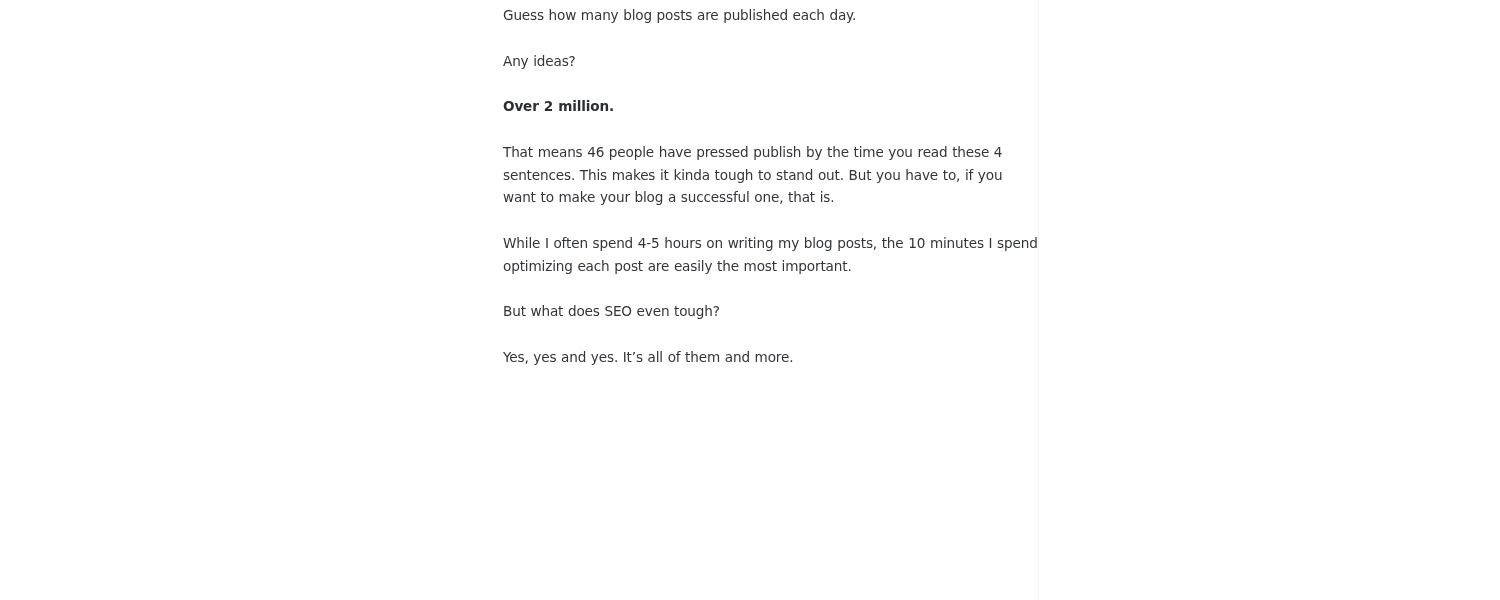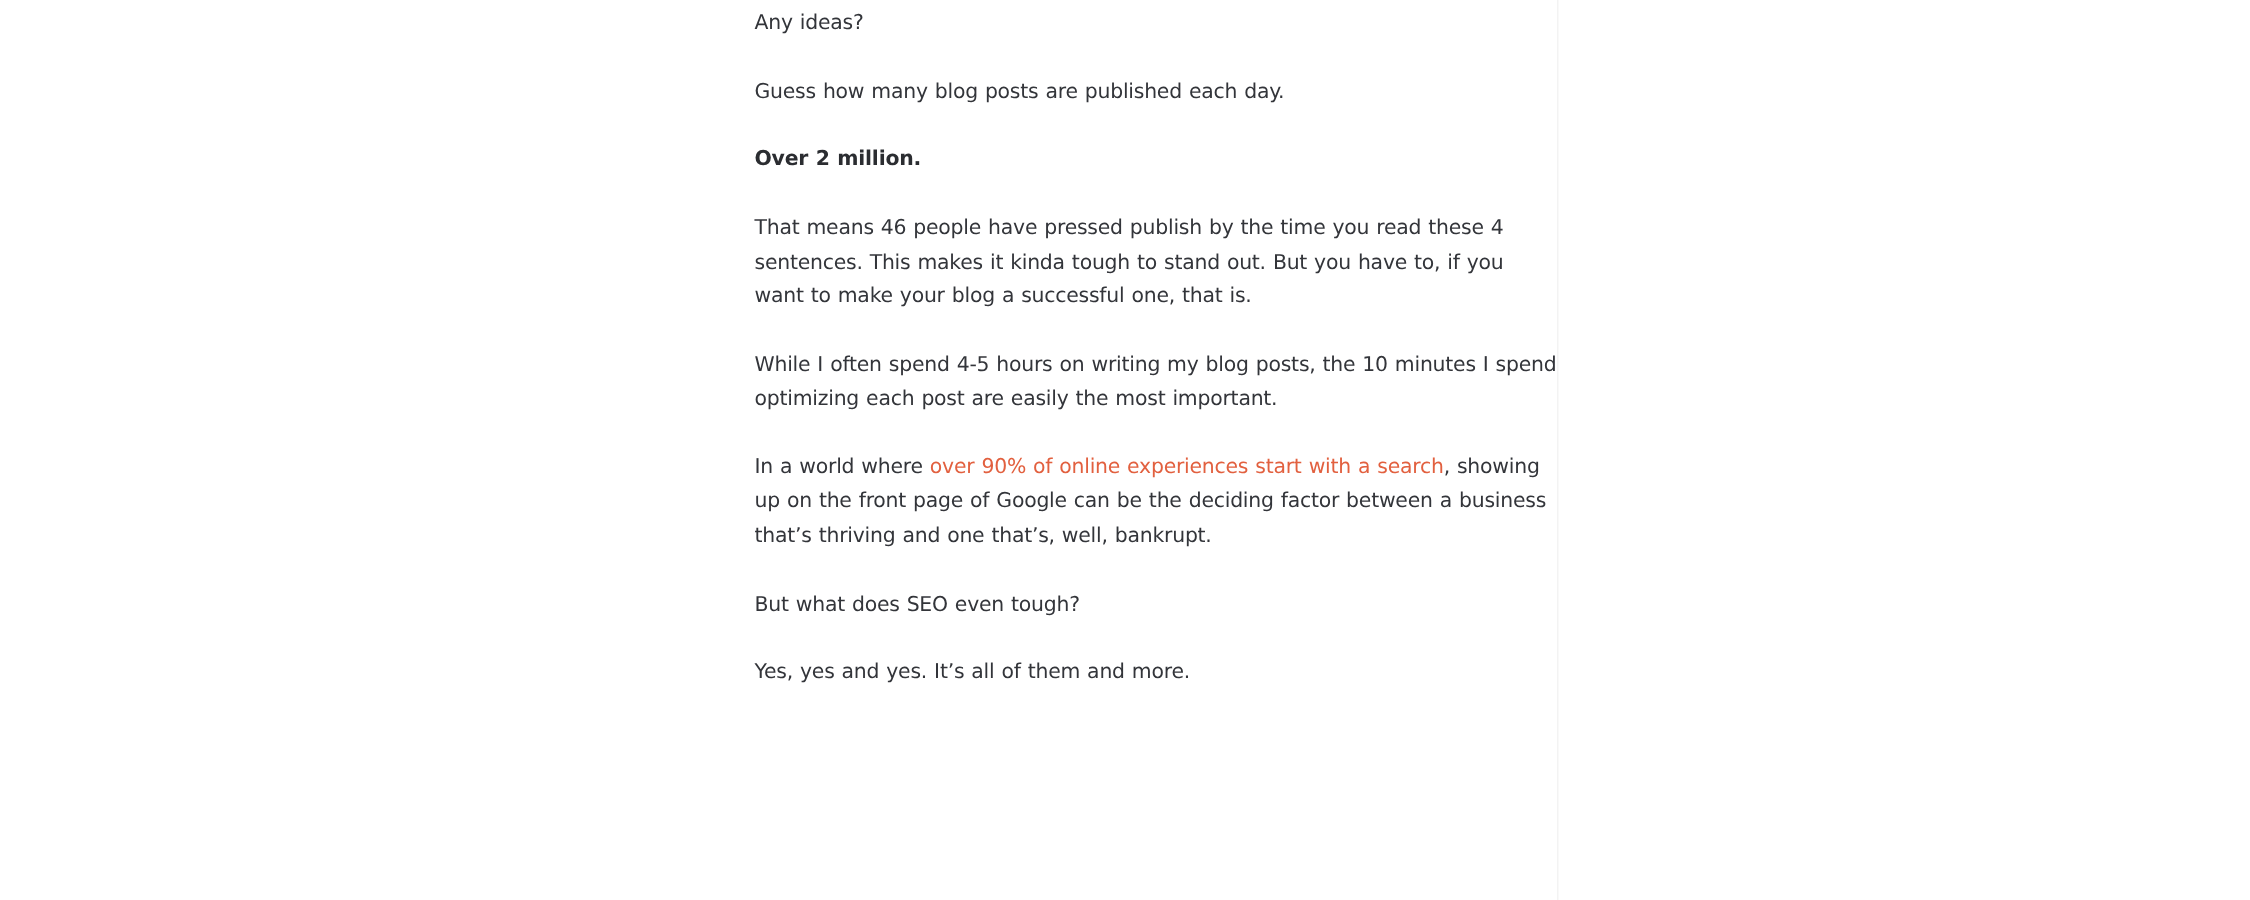--- a/index.html
+++ b/index.html
@@ -49,23 +49,22 @@
       color: #e2603f;
       text-decoration: none;
       cursor: pointer;
     }
   </style>
 </head>
 <body>
 
 <div class="page">
   <div class="article">
+    <p>Guess how many blog posts are published each day.</p>
     <p>Any ideas?</p>
-    <p>Guess how many blog posts are published each day.</p>
     <p><strong>Over 2 million.</strong></p>
     <p>That means 46 people have pressed publish by the time you read these 4 sentences. This makes it kinda tough to stand out. But you have to, if you want to make your blog a successful one, that is.</p>
     <p>While I often spend 4-5 hours on writing my blog posts, the 10 minutes I spend optimizing each post are easily the most important.</p>
-    <p><span>In a world where </span><a>over 90% of online experiences start with a search</a><span>, showing up on the front page of Google can be the deciding factor between a business that’s thriving and one that’s, well, bankrupt.</span></p>
     <p>But what does SEO even tough?</p>
     <p>Yes, yes and yes. It’s all of them and more.</p>
   </div>
   <div class="divider"></div>
 </div>
 
 </body></html>

